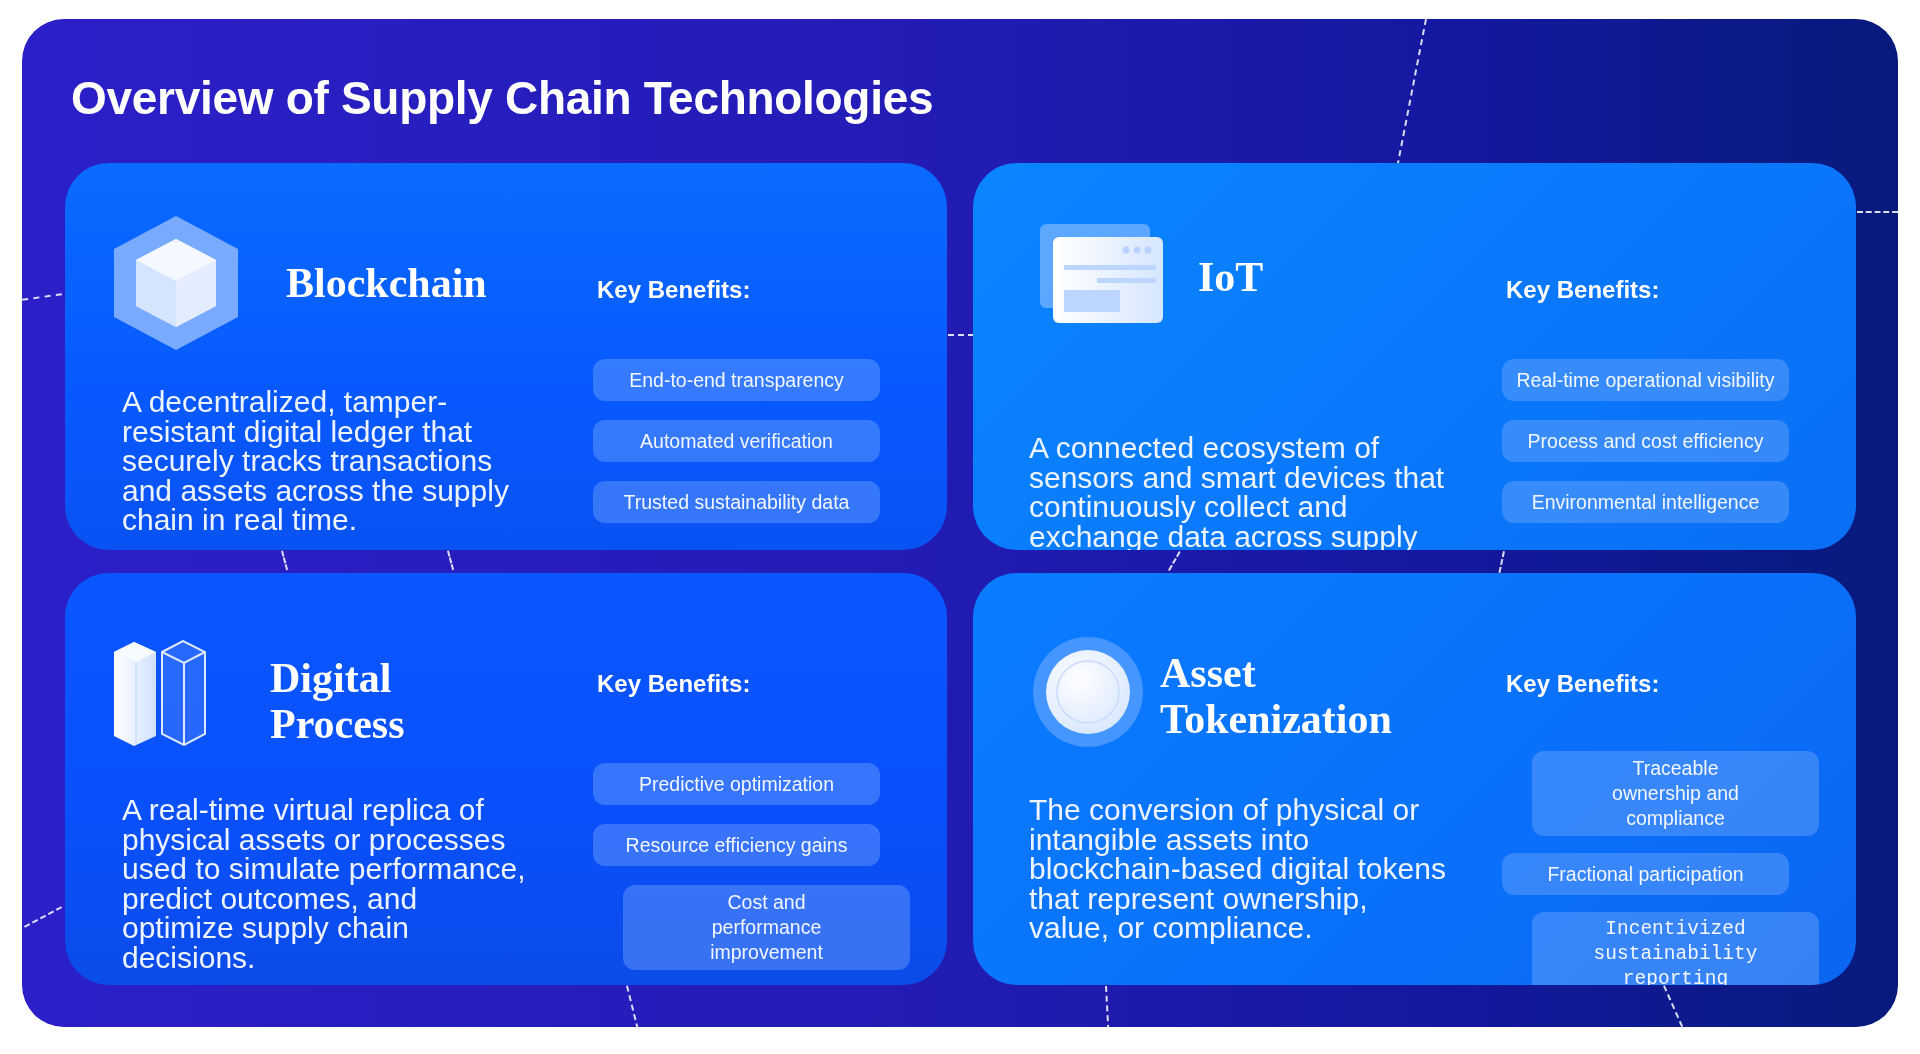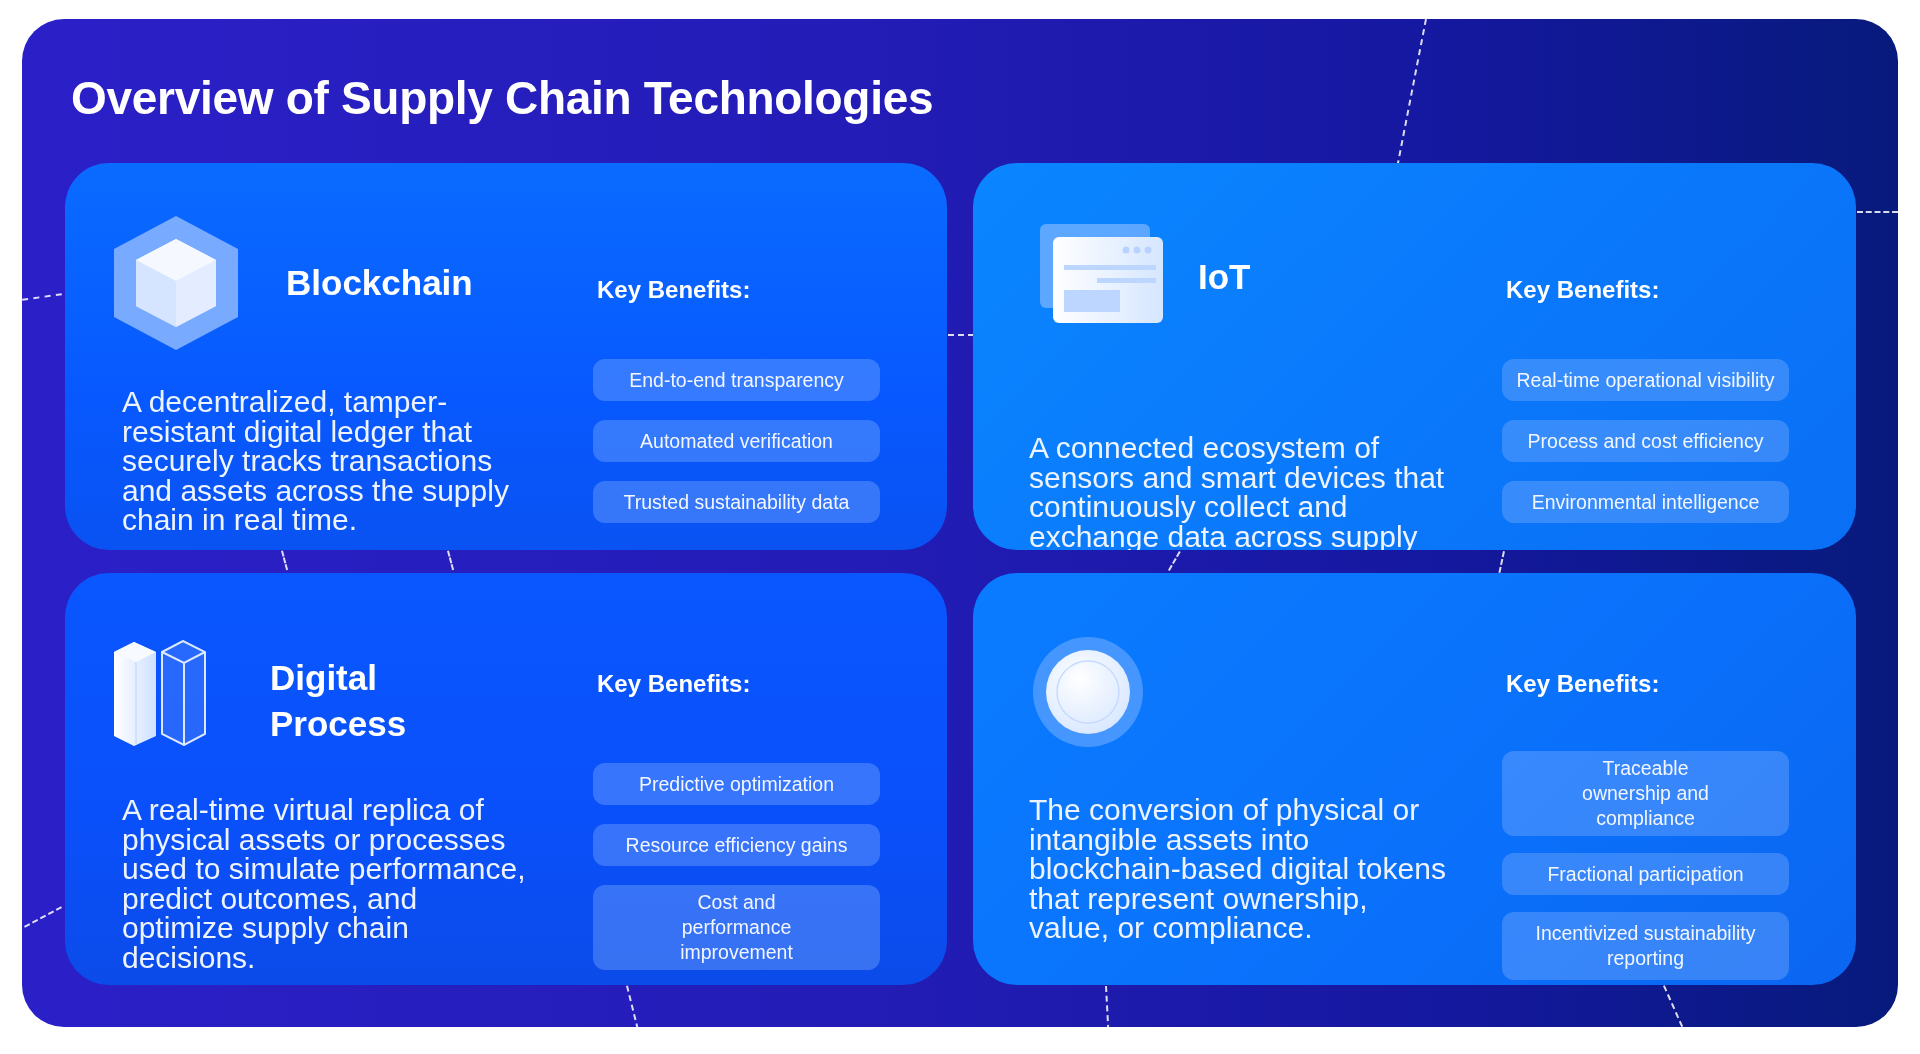--- a/index.html
+++ b/index.html
@@ -24,30 +24,30 @@
   .card.tl { left:43px; top:144px; width:882px; height:387px;
     background: linear-gradient(180deg, #0a6bff 0%, #0759ff 60%, #0a52f2 100%); }
   .card.tr { left:951px; top:144px; width:883px; height:387px;
     background: linear-gradient(135deg, #0a86ff 0%, #0a78fb 55%, #0a6ff4 100%); }
   .card.bl { left:43px; top:554px; width:882px; height:412px;
     background: linear-gradient(180deg, #0a57ff 0%, #0a50fa 60%, #0b4be9 100%); }
   .card.br { left:951px; top:554px; width:883px; height:412px;
     background: linear-gradient(135deg, #0a7cff 0%, #0a70fb 60%, #0b66f0 100%); }
 
   .icon { position:absolute; }
-  .card-title { position:absolute; font-size:35px; font-weight:700; line-height:46px; }
+  .card-title { position:absolute; font-size:42px; font-weight:700; line-height:46px;font-family:Liberation Serif, serif; }
   .desc { position:absolute; font-size:30px; line-height:29.5px; color:#eef4ff; width:420px; }
   .kb { position:absolute; font-size:24px; font-weight:700;margin-top:10px; }
   .pills { position:absolute; display:flex; flex-direction:column; gap:19px; }
   .pill {
     background: rgba(130,175,255,0.38); border-radius:12px; width:287px;
     min-height:42px; display:flex; align-items:center; justify-content:center;
     text-align:center; font-size:19.5px; line-height:25px; color:#f2f6ff; padding:5px 10px; box-sizing:border-box;
   }
-  .pill.two { min-height:68px; }
+  .pill.two { min-height:68px;margin-left:30px; }
 </style>
 </head>
 <body>
 
 <div class="panel">
 
   <div class="dash" style="left:1403px; top:0; height:150px; transform:rotate(11deg); transform-origin:top;"></div>
   <div class="hdash" style="left:1835px; top:192px; width:41px;"></div>
   <div class="hdash" style="left:0; top:277px; width:40px; transform:rotate(-8deg);"></div>
   <div class="hdash" style="left:926px; top:315px; width:26px;"></div>
@@ -146,21 +146,25 @@
       <defs>
         <radialGradient id="coinG" cx="0.4" cy="0.35" r="0.7">
           <stop offset="0" stop-color="#ffffff"></stop>
             <stop offset="1" stop-color="#d8e7ff"></stop>
         </radialGradient>
       </defs>
       <circle cx="55" cy="55" r="55" fill="#5aa2ff" opacity="0.75"></circle>
       <circle cx="55" cy="55" r="42" fill="url(#coinG)"></circle>
       <circle cx="55" cy="55" r="31" fill="none" stroke="#c6dbff" stroke-width="1.5"></circle>
     </svg>
+    <div class="card-title" style="left:187px; top:77px;">
+      <div>Asset</div>
+      <div>Tokenization</div>
+    </div>
     <div class="desc" style="left:56px; top:222px; width:420px;">The conversion of physical or intangible assets into blockchain-based digital tokens that represent ownership, value, or compliance.</div>
     <div class="kb" style="left:533px; top:87px;">Key Benefits:</div>
     <div class="pills" style="left:529px; top:178px; gap:17px;">
       <div class="pill two" style="padding:5px 60px;">Traceable ownership and compliance</div>
       <div class="pill">Fractional participation</div>
-      <div class="pill two" style="padding:5px 24px;">Incentivized sustainability reporting</div>
+      <div class="pill two" style="padding:5px 24px;font-family:Liberation Mono, monospace;">Incentivized sustainability reporting</div>
     </div>
   </div>
 </div>
 
 </body></html>

